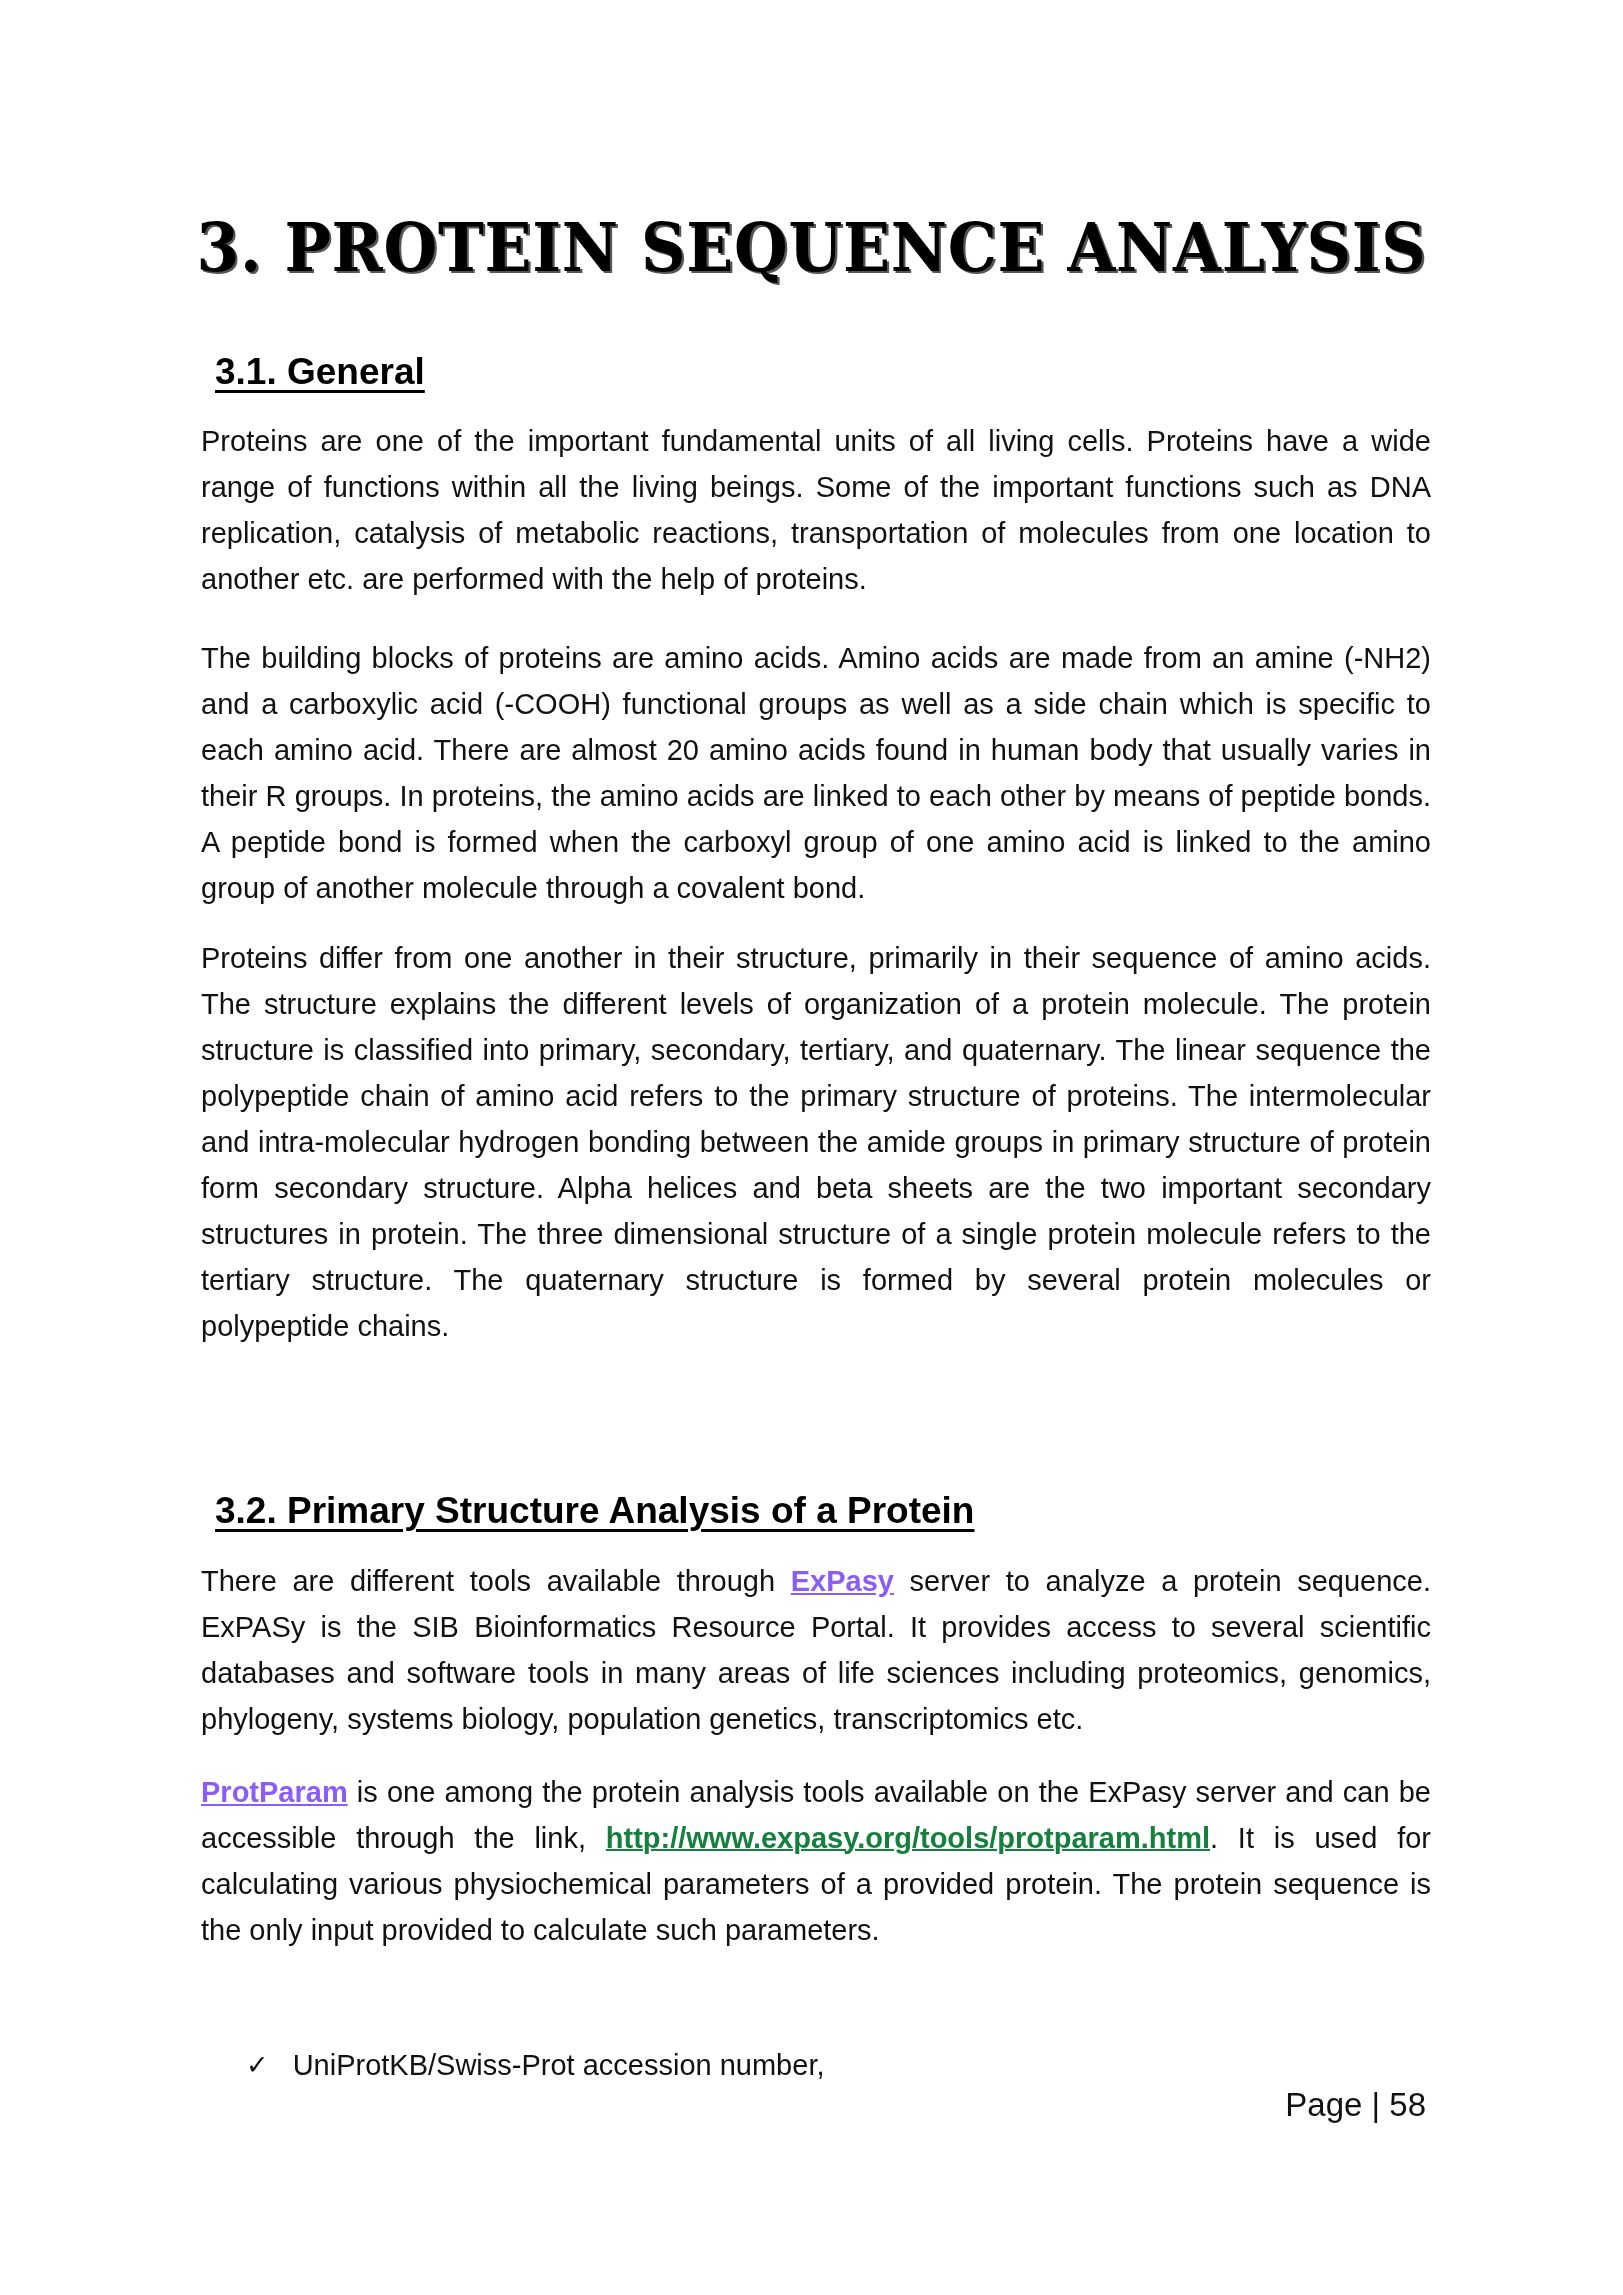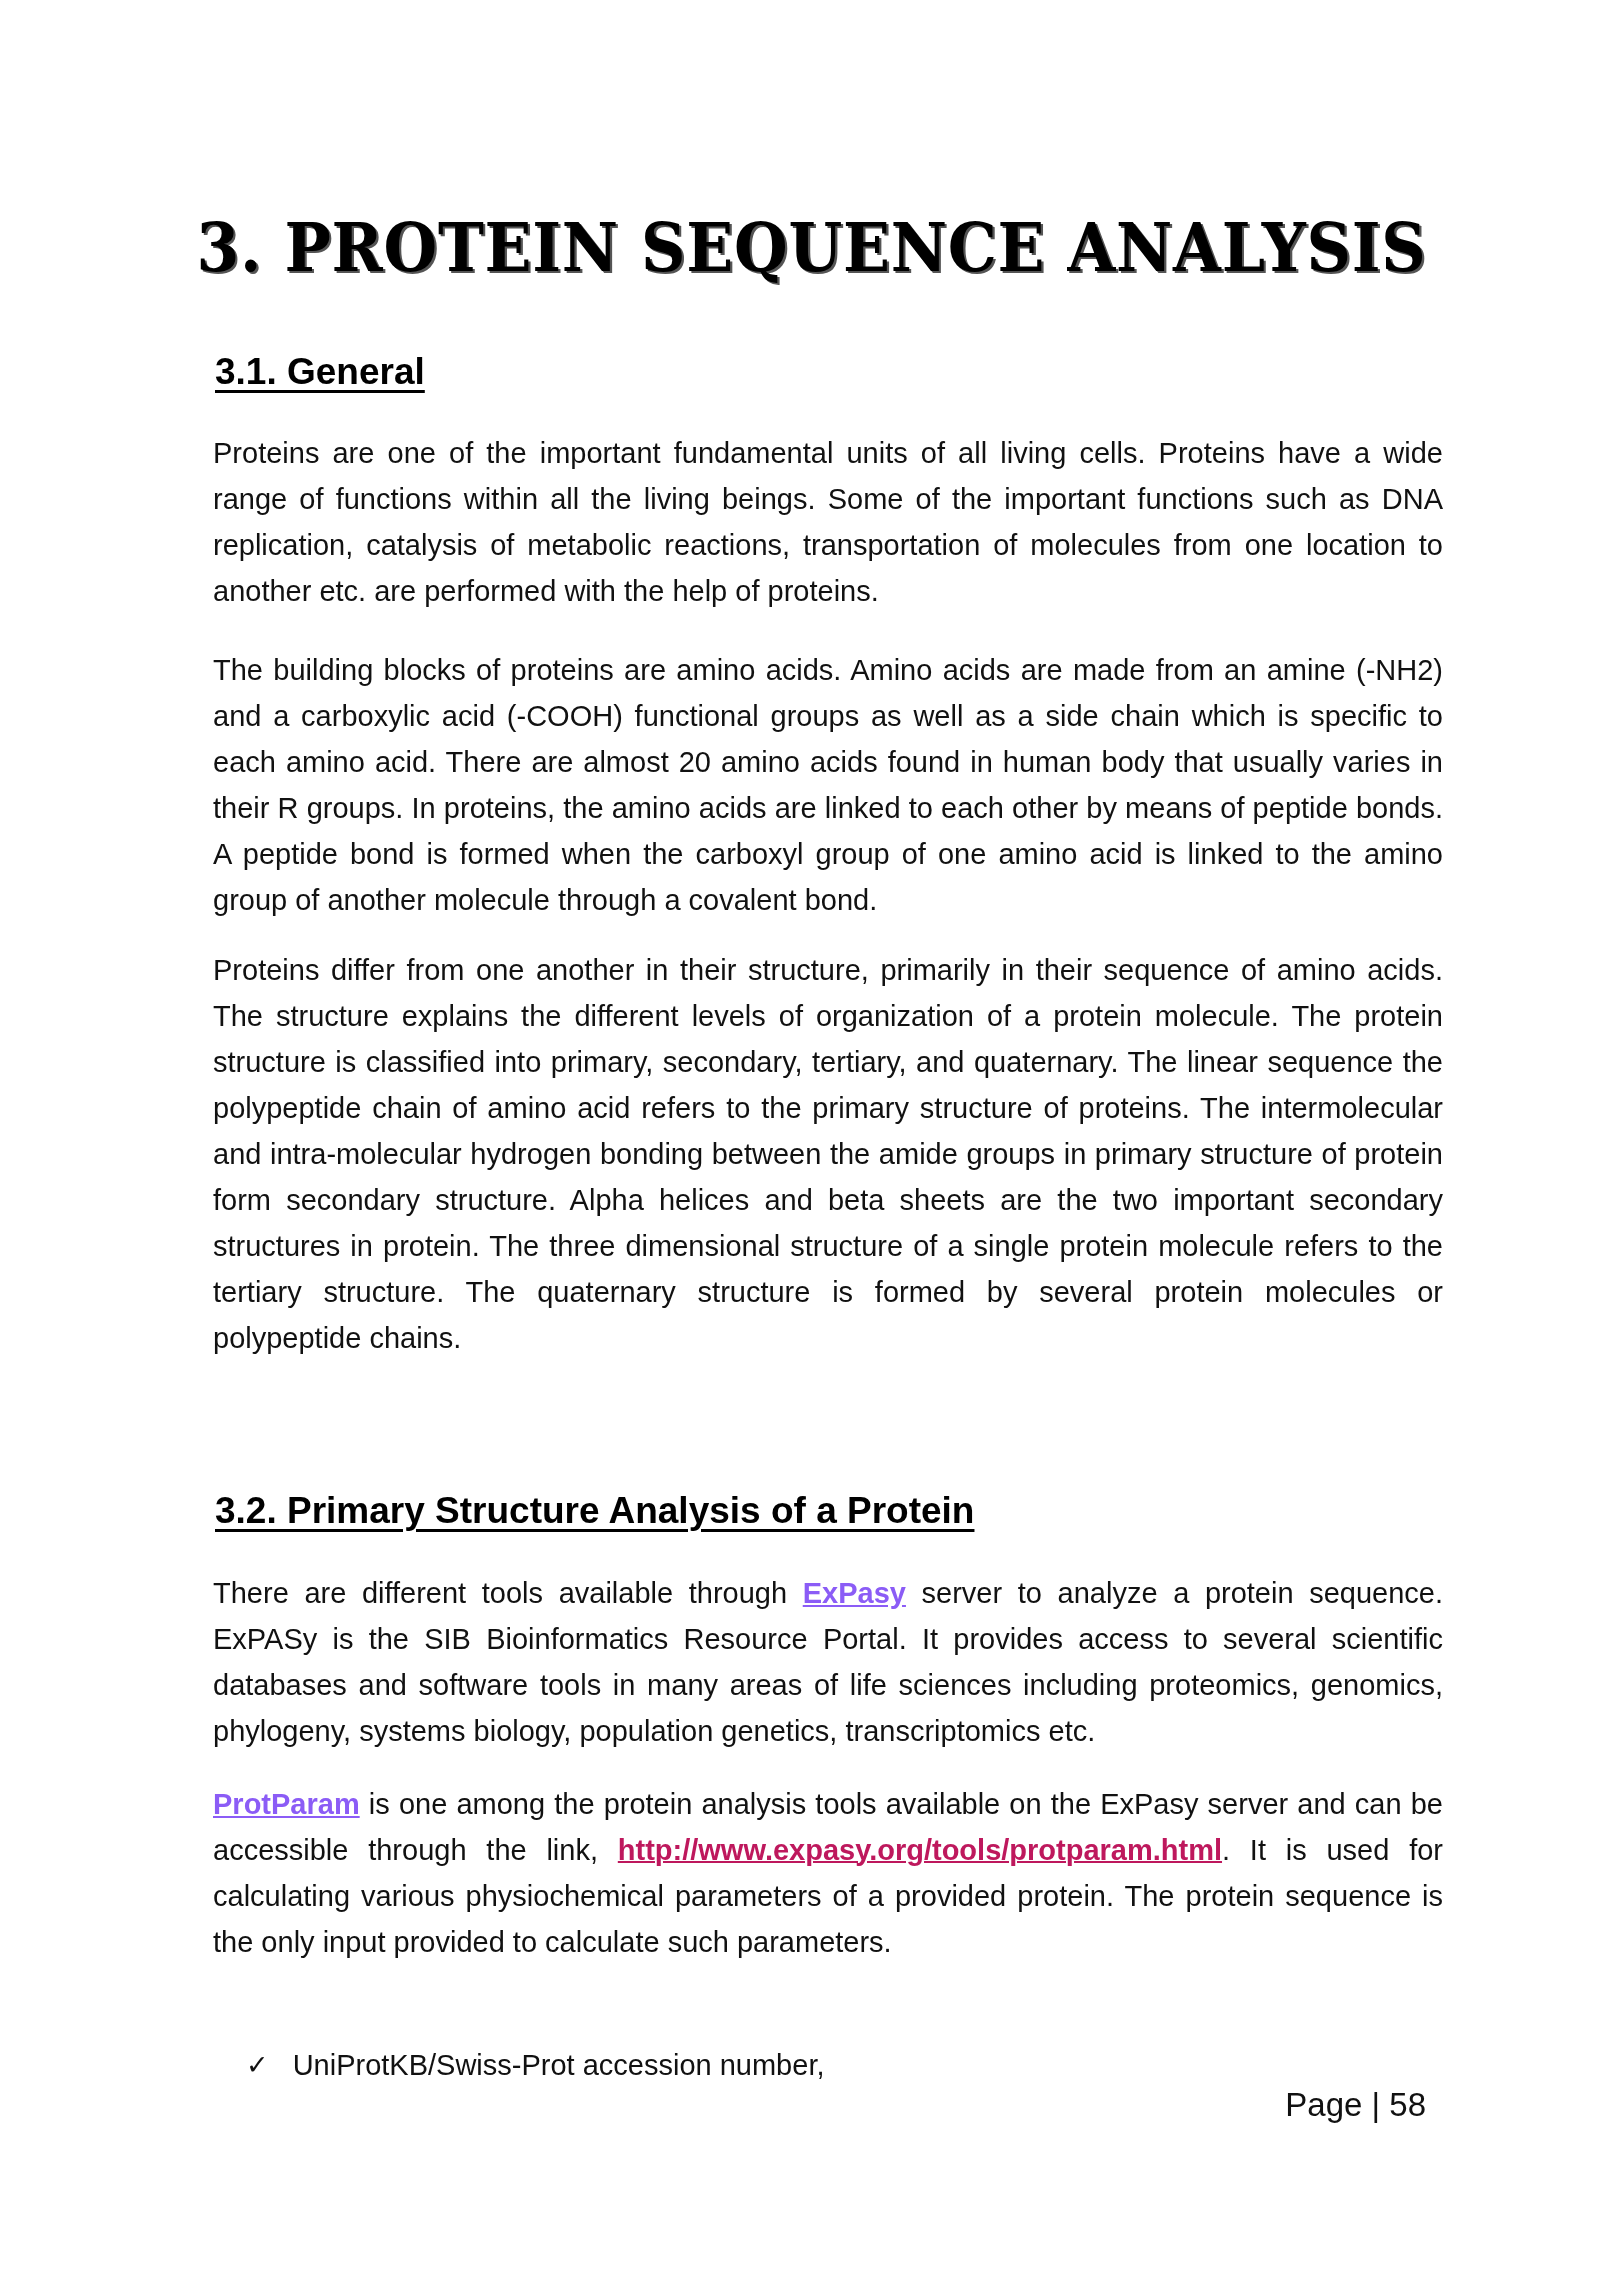--- a/index.html
+++ b/index.html
@@ -12,24 +12,24 @@
     font-weight: bold; font-size: 67px; letter-spacing: 0.8px; color: #000;
     text-shadow: 2.4px 2.4px 0 #555; line-height: 79px; transform: scaleX(0.92);
   }
   .section-heading {
     position: absolute; left: 197px; font-weight: bold; font-size: 37px;
     text-decoration: underline; text-decoration-thickness: 3.2px;
     text-underline-offset: 6.3px; color: #000; line-height: 48px; margin: 18px;
   }
   .para {
     position: absolute; left: 197px; width: 1230px; font-size: 29px;
-    line-height: 46px; text-align: justify; margin: 16px; color: #111;
+    line-height: 46px; text-align: justify; margin: 4px; color: #111;
   }
   .blue { color: #8b5cf6; font-weight: bold; text-decoration: underline; }
-  .link { font-weight: bold; text-decoration: underline; color: #be185d; text-decoration-thickness: 2.4px; }
+  .link { font-weight: bold; text-decoration: underline; color: #15803d; text-decoration-thickness: 2.4px; }
   .bullet { position: absolute; left: 246px; font-size: 29px; line-height: 46px; display: flex; align-items: center; gap: 24px; }
   .check { font-size: 27px; font-family: "DejaVu Sans", sans-serif; }
   .footer { position: absolute; right: 197px; top: 2085px; font-size: 33px; line-height: 40px; }
 </style>
 </head>
 <body>
 
 <div class="page">
 
   <h1 class="chapter-title" style="margin:0;">3. PROTEIN SEQUENCE ANALYSIS</h1>

